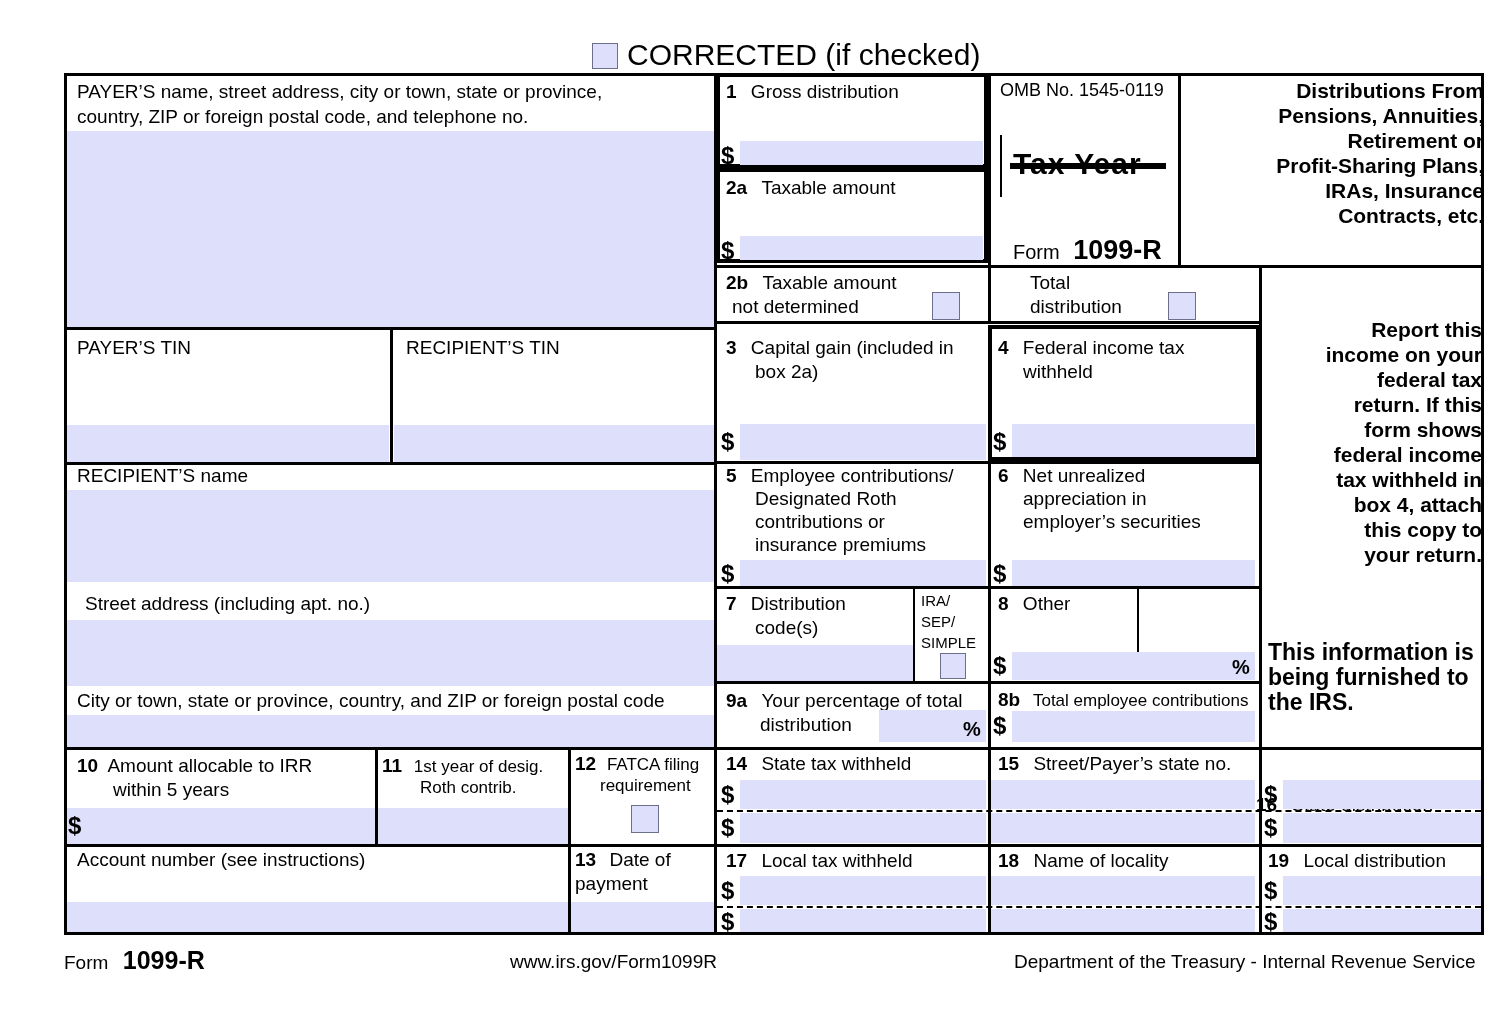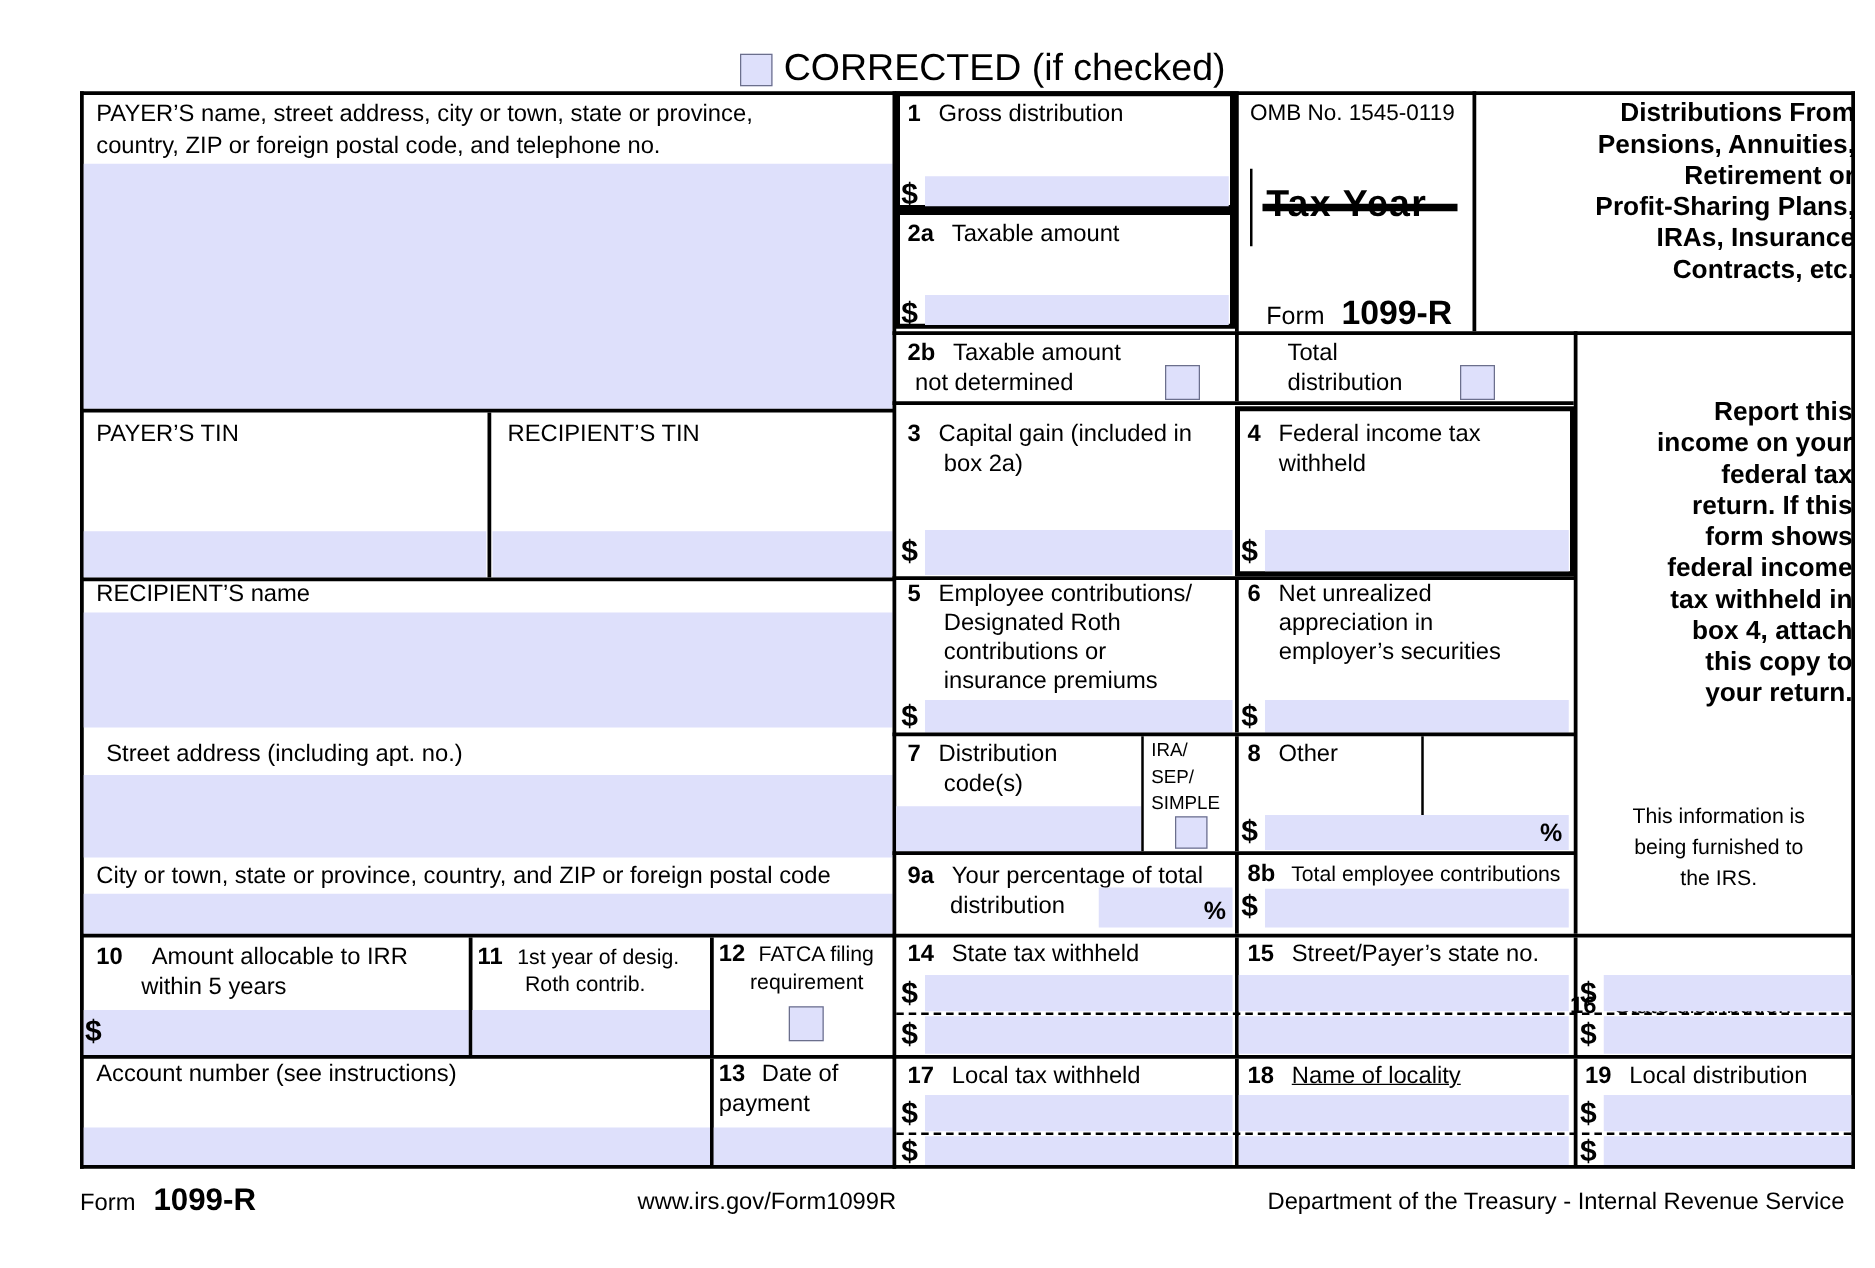--- a/index.html
+++ b/index.html
@@ -31,21 +31,21 @@
   .cbox{position:absolute;background:#dee0fb;border:1.5px solid #6b6f8c;box-sizing:border-box;}
 
   .dollar{position:absolute;font-size:24px;font-weight:bold;line-height:1;font-family:"Liberation Sans",sans-serif;}
 
   .pct{position:absolute;font-size:20px;font-weight:bold;}
 
   
   .bnum{font-weight:bold;}
 
   .rightcol{font-weight:bold;text-align:right;font-size:21px;line-height:25px;}
-  .rightcol-norm{font-weight:normal;text-align:center;font-size:17px;line-height:25px;}
+  .rightcol-norm{font-weight:bold;text-align:left;font-size:23px;line-height:25px;}
 
   .hdr-title{font-weight:bold;font-size:21px;line-height:25px;text-align:right;}
 
   .footer{font-size:19px;}
 </style>
 </head>
 <body>
 
 <div class="page">
 
@@ -79,21 +79,21 @@
   <div class="abs lbl" style="left:85px;top:592px;white-space:nowrap;">Street address (including apt. no.)</div>
   <div class="fill" style="left:67px;top:620px;width:647px;height:66px;"></div>
 
   <div class="abs lbl" style="left:77px;top:689px;white-space:nowrap;">City or town, state or province, country, and ZIP or foreign postal code</div>
   <div class="fill" style="left:67px;top:715px;width:647px;height:32px;"></div>
 
   <div class="hr" style="left:64px;top:747px;width:652px;height:3px;"></div>
 
   <div class="abs lbl" style="left:77px;top:754px;width:290px;">
     <span class="bnum">10</span>
-    <span style="margin-left:18px;">Amount allocable to IRR</span>
+    <span style="margin-left:4px;">Amount allocable to IRR</span>
   </div>
   <div class="abs lbl" style="left:113px;top:778px;white-space:nowrap;">within 5 years</div>
   <div class="fill" style="left:67px;top:808px;width:308px;height:36px;"></div>
   <div class="dollar" style="left:68px;top:814px;">$</div>
 
   <div class="vr" style="left:375px;top:750px;width:3px;height:94px;"></div>
   <div class="abs lbl-sm" style="left:382px;top:756px;width:190px;">
     <span class="bnum" style="font-size:19px;">11</span>
     <span style="margin-left:7px;">1st year of desig.</span>
   </div>
@@ -297,21 +297,21 @@
     <span style="margin-left:9px;">Local tax withheld</span>
   </div>
   <div class="fill" style="left:740px;top:876px;width:246px;height:29px;"></div>
   <div class="dollar" style="left:721px;top:879px;">$</div>
   <div class="fill" style="left:740px;top:909px;width:246px;height:23px;"></div>
   <div class="dollar" style="left:721px;top:910px;">$</div>
 
   <div class="vr" style="left:988px;top:847px;width:3px;height:85px;"></div>
   <div class="abs lbl" style="left:998px;top:849px;width:255px;">
     <span class="bnum">18</span>
-    <span style="margin-left:9px;text-decoration:underline;">Name of locality</span>
+    <span style="margin-left:9px;">Name of locality</span>
   </div>
   <div class="fill" style="left:991px;top:876px;width:264px;height:29px;"></div>
   <div class="fill" style="left:991px;top:909px;width:264px;height:23px;"></div>
 
   <div class="vr" style="left:1259px;top:847px;width:3px;height:85px;"></div>
   <div class="abs lbl" style="left:1268px;top:849px;width:215px;">
     <span class="bnum">19</span>
     <span style="margin-left:9px;">Local distribution</span>
   </div>
   <div class="fill" style="left:1283px;top:876px;width:198px;height:29px;"></div>

